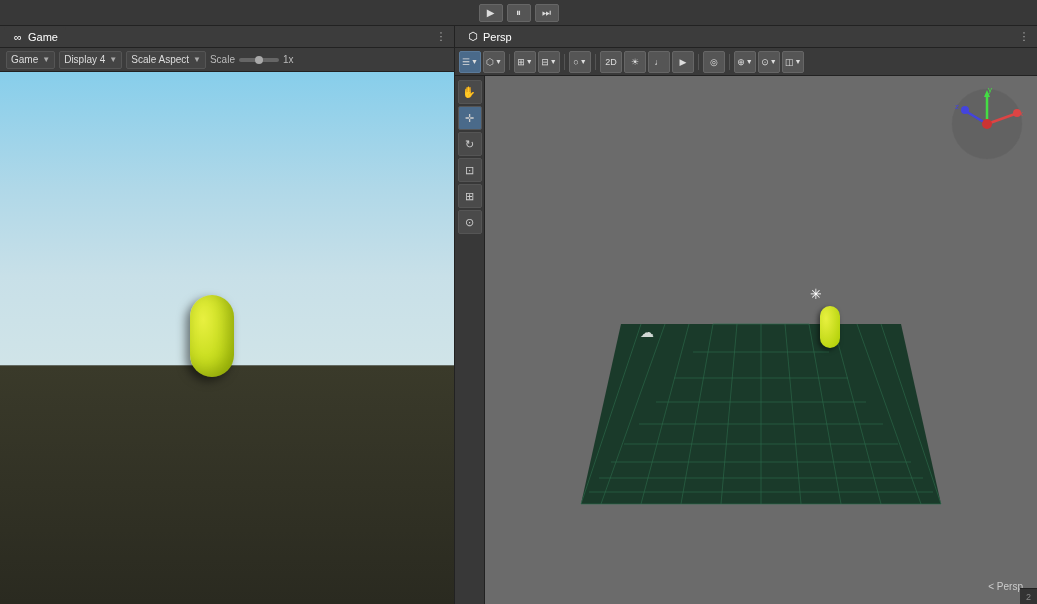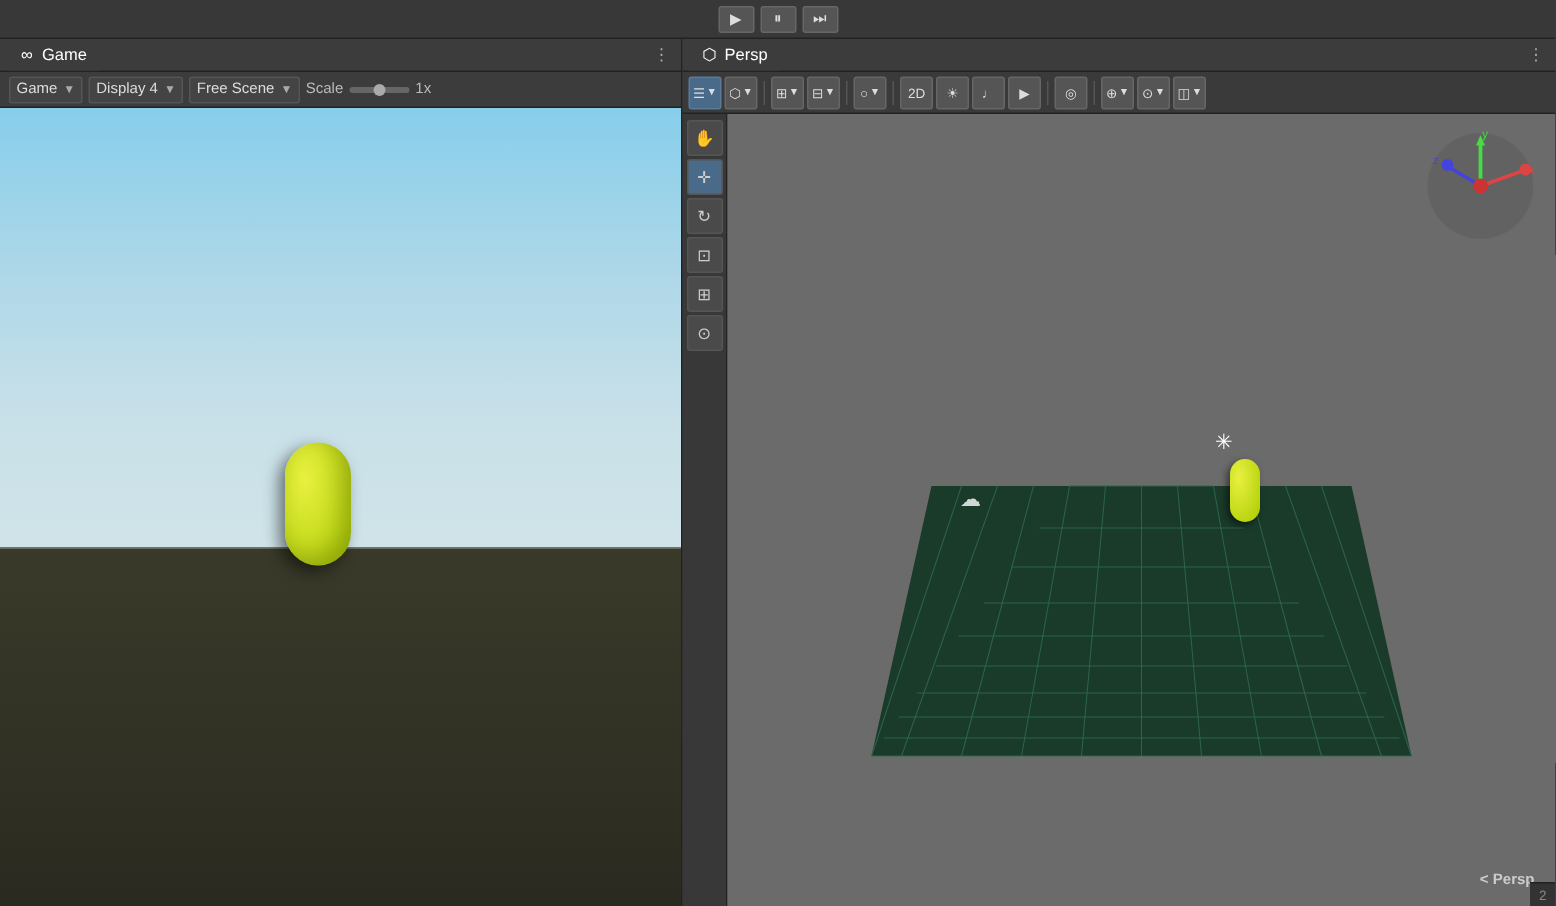--- a/index.html
+++ b/index.html
@@ -360,21 +360,20 @@
       border-top: 1px solid #222;
     }
 
     
     .persp-label {
       position: absolute;
       bottom: 12px;
       right: 14px;
       font-size: 10px;
       color: #ccc;
-      font-weight: bold;
     }
   </style>
 </head>
 <body>
 
 <div class="top-bar">
   <div class="top-bar-btn">▶</div>
   <div class="top-bar-btn">⏸</div>
   <div class="top-bar-btn">⏭</div>
 </div>
@@ -394,21 +393,21 @@
     <div class="game-toolbar">
       <div class="toolbar-dropdown">
         <span>Game</span>
         <span class="arrow">▼</span>
       </div>
       <div class="toolbar-dropdown">
         <span>Display 4</span>
         <span class="arrow">▼</span>
       </div>
       <div class="toolbar-dropdown">
-        <span>Free Scene</span>
+        <span>Scale Aspect</span>
         <span class="arrow">▼</span>
       </div>
       <div class="scale-control">
         <span>Scale</span>
         <div class="scale-slider">
           <div style="position:absolute;top:-2px;left:50%;width:8px;height:8px;background:#aaa;border-radius:50%;transform:translateX(-50%);"></div>
         </div>
         <span>1x</span>
       </div>
     </div>

